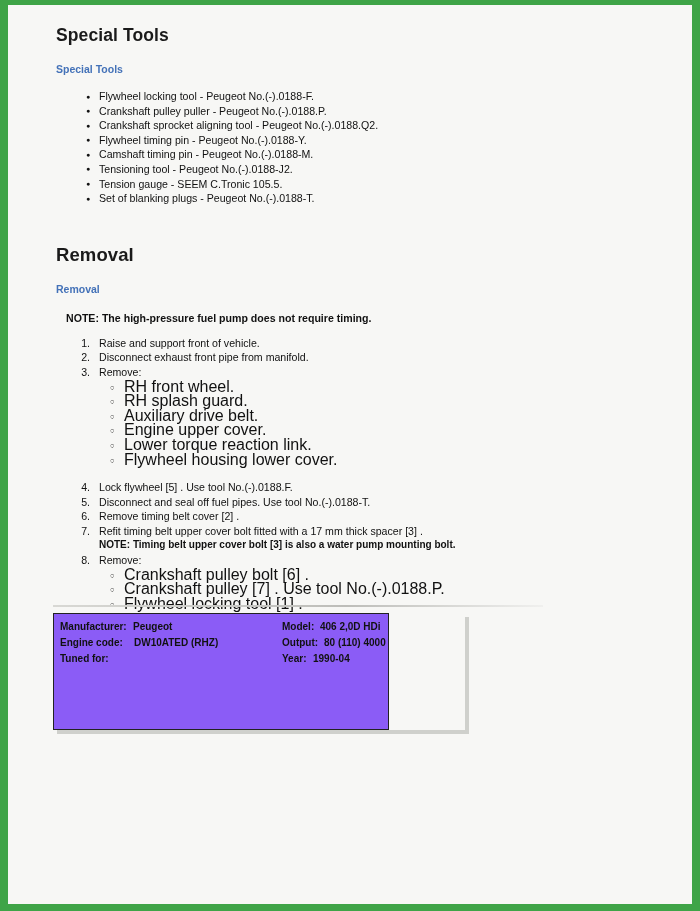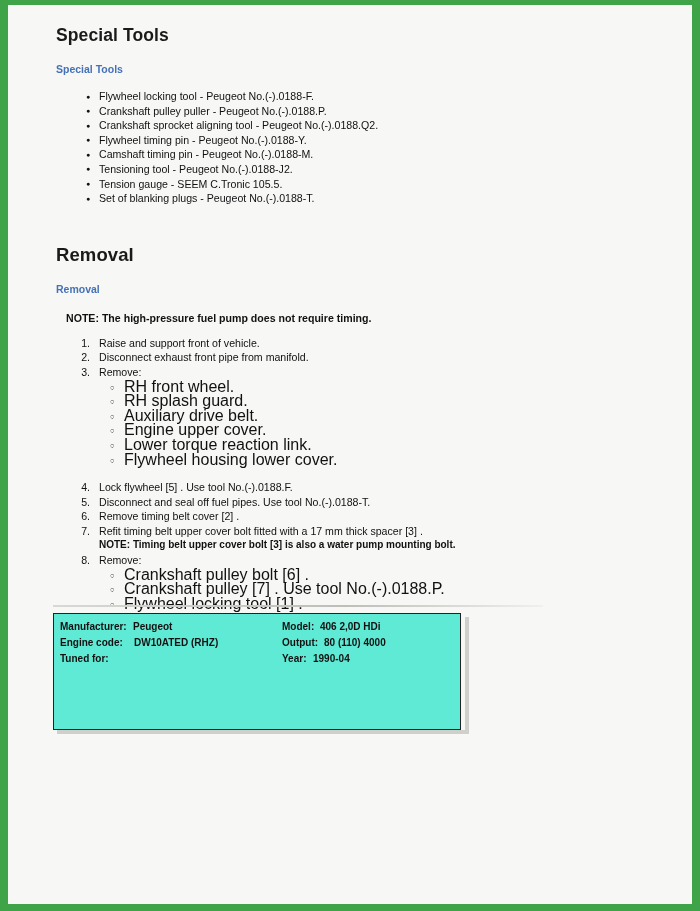--- a/index.html
+++ b/index.html
@@ -117,24 +117,24 @@
     font-size: 10px;
     font-weight: bold;
     color: #111;
     line-height: 14.6px;
     margin: 0;
   }
   .info-box {
     position: absolute;
     left: 45px;
     top: 608px;
-    width: 408px;
+    width: 336px;
     height: 117px;
     border: 1px solid #222;
-    background: #5eead4;
+    background: #8b5cf6;
     box-sizing: border-box;
   }
   .info-row {
     position: relative;
     height: 16px;
     font-size: 10px;
     color: #111;
   }
   .info-label {
     position: absolute;

